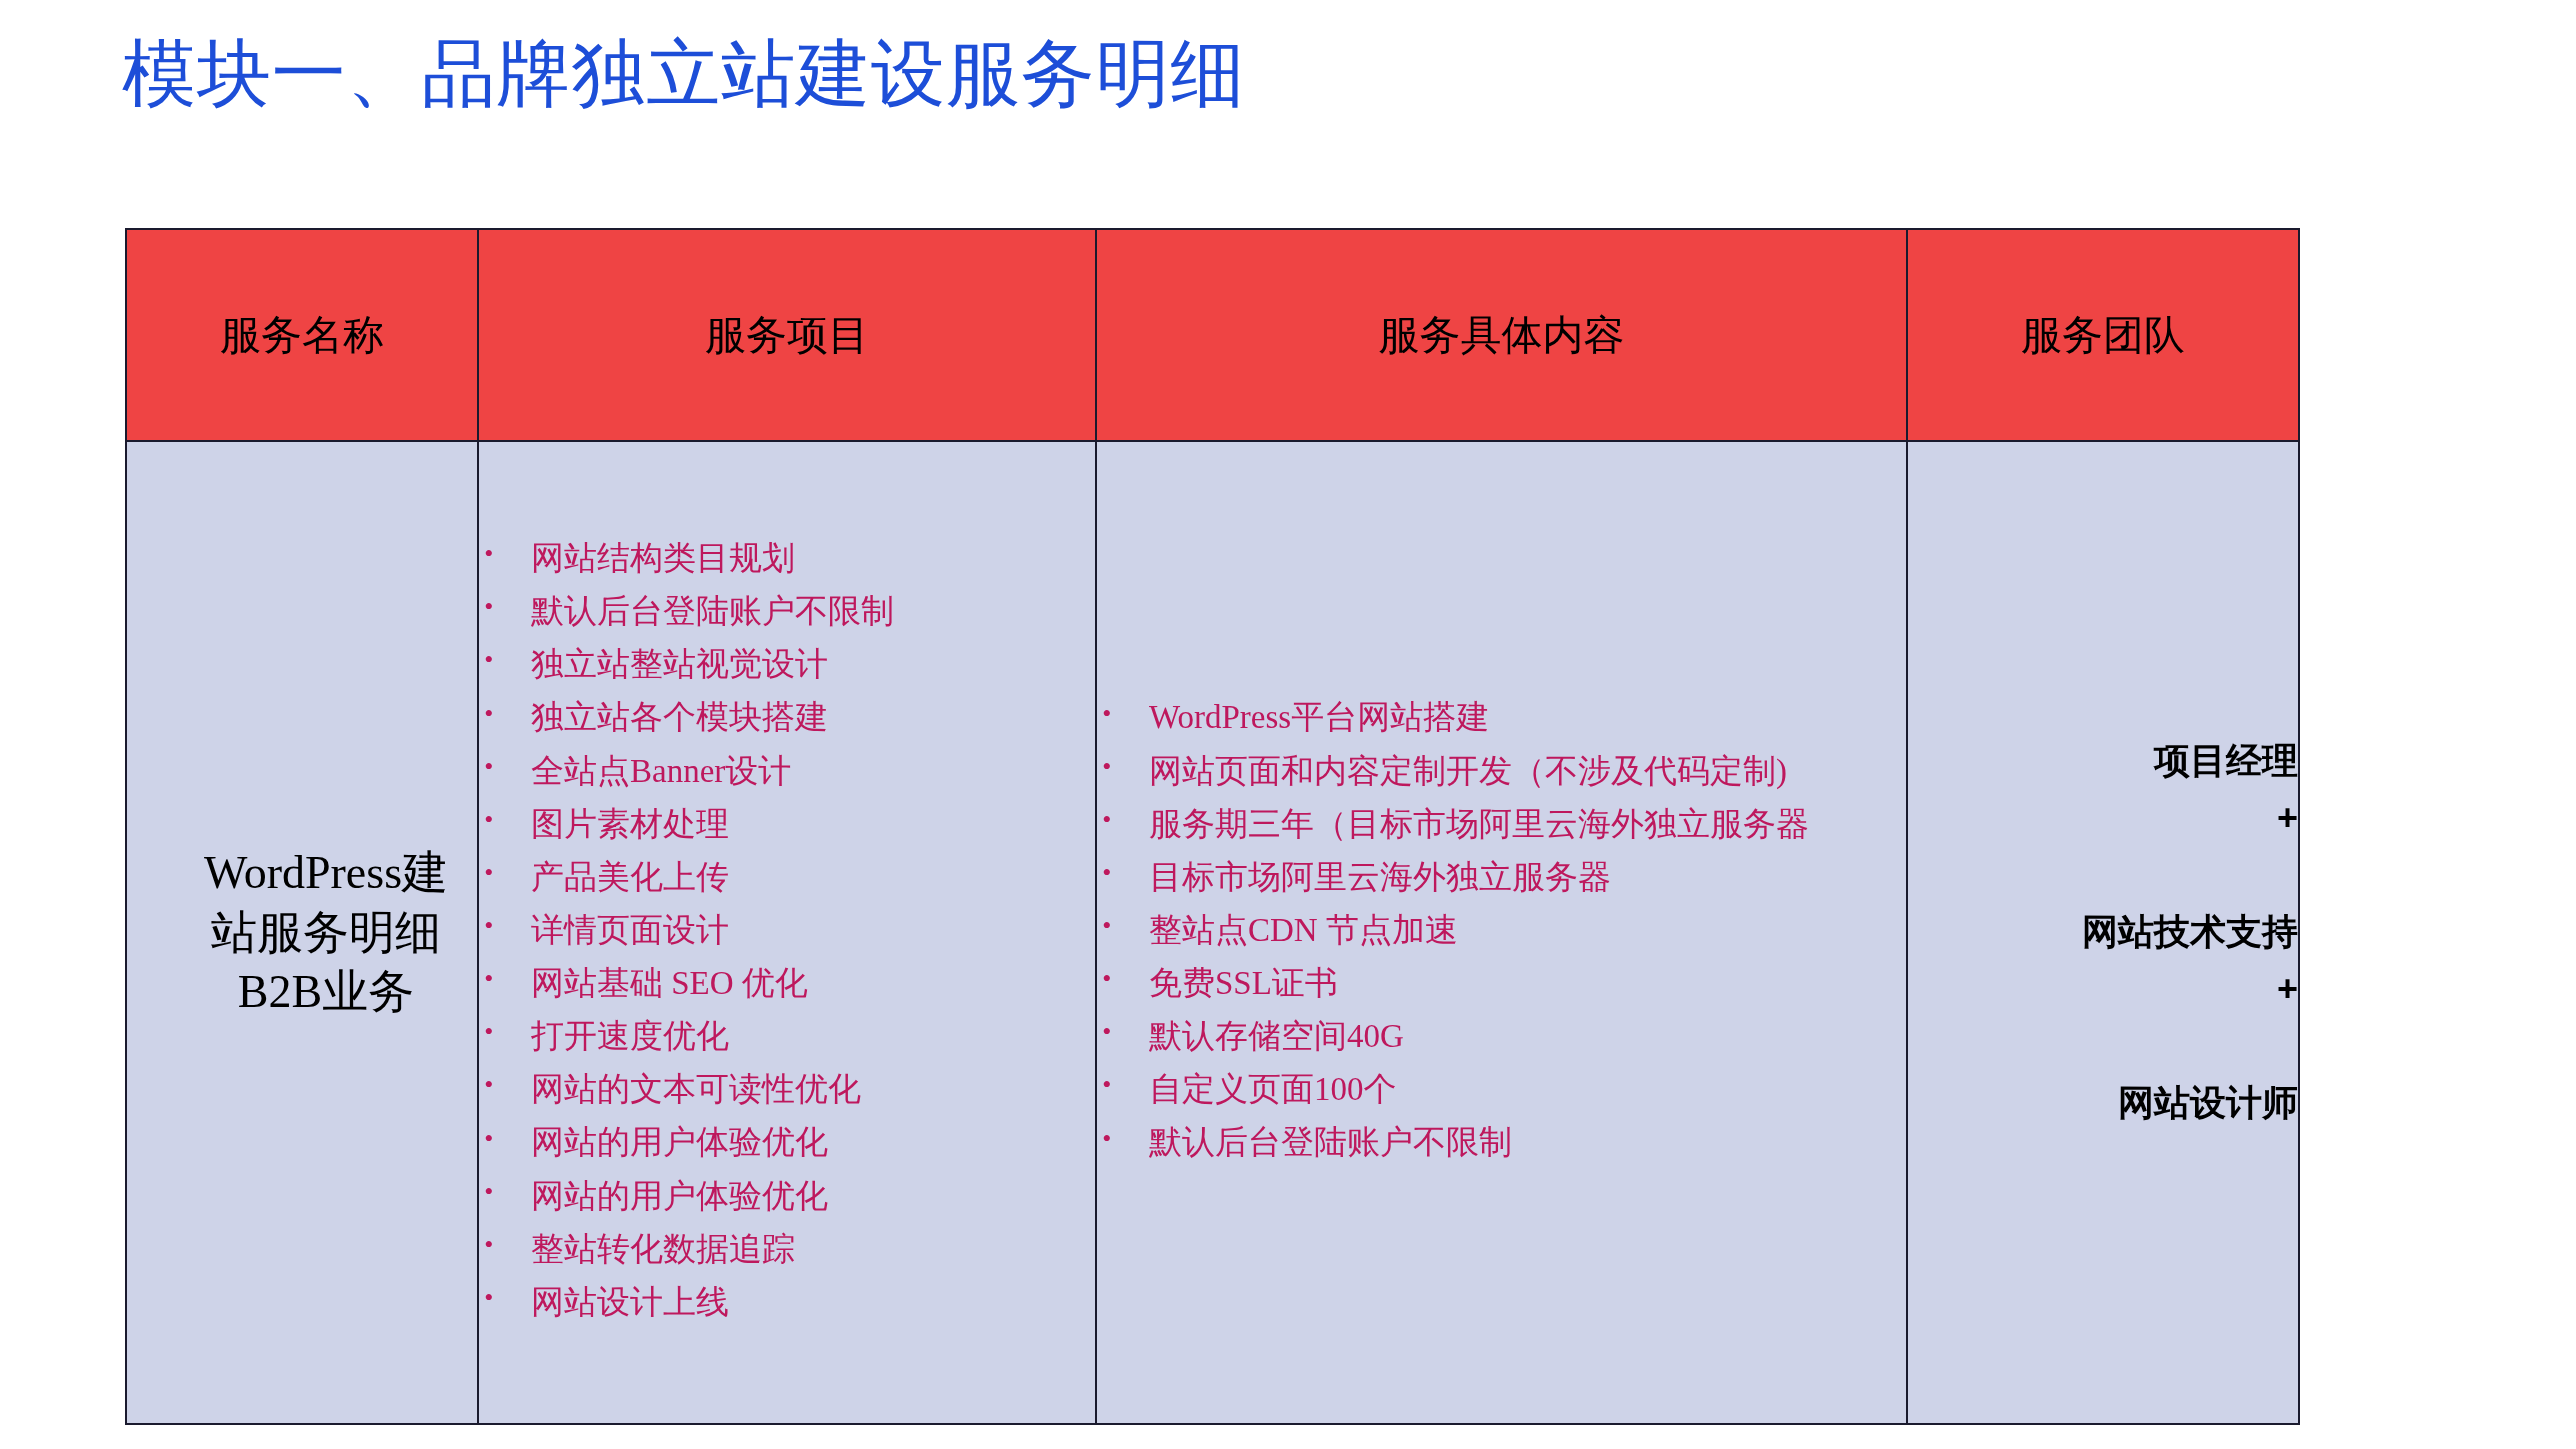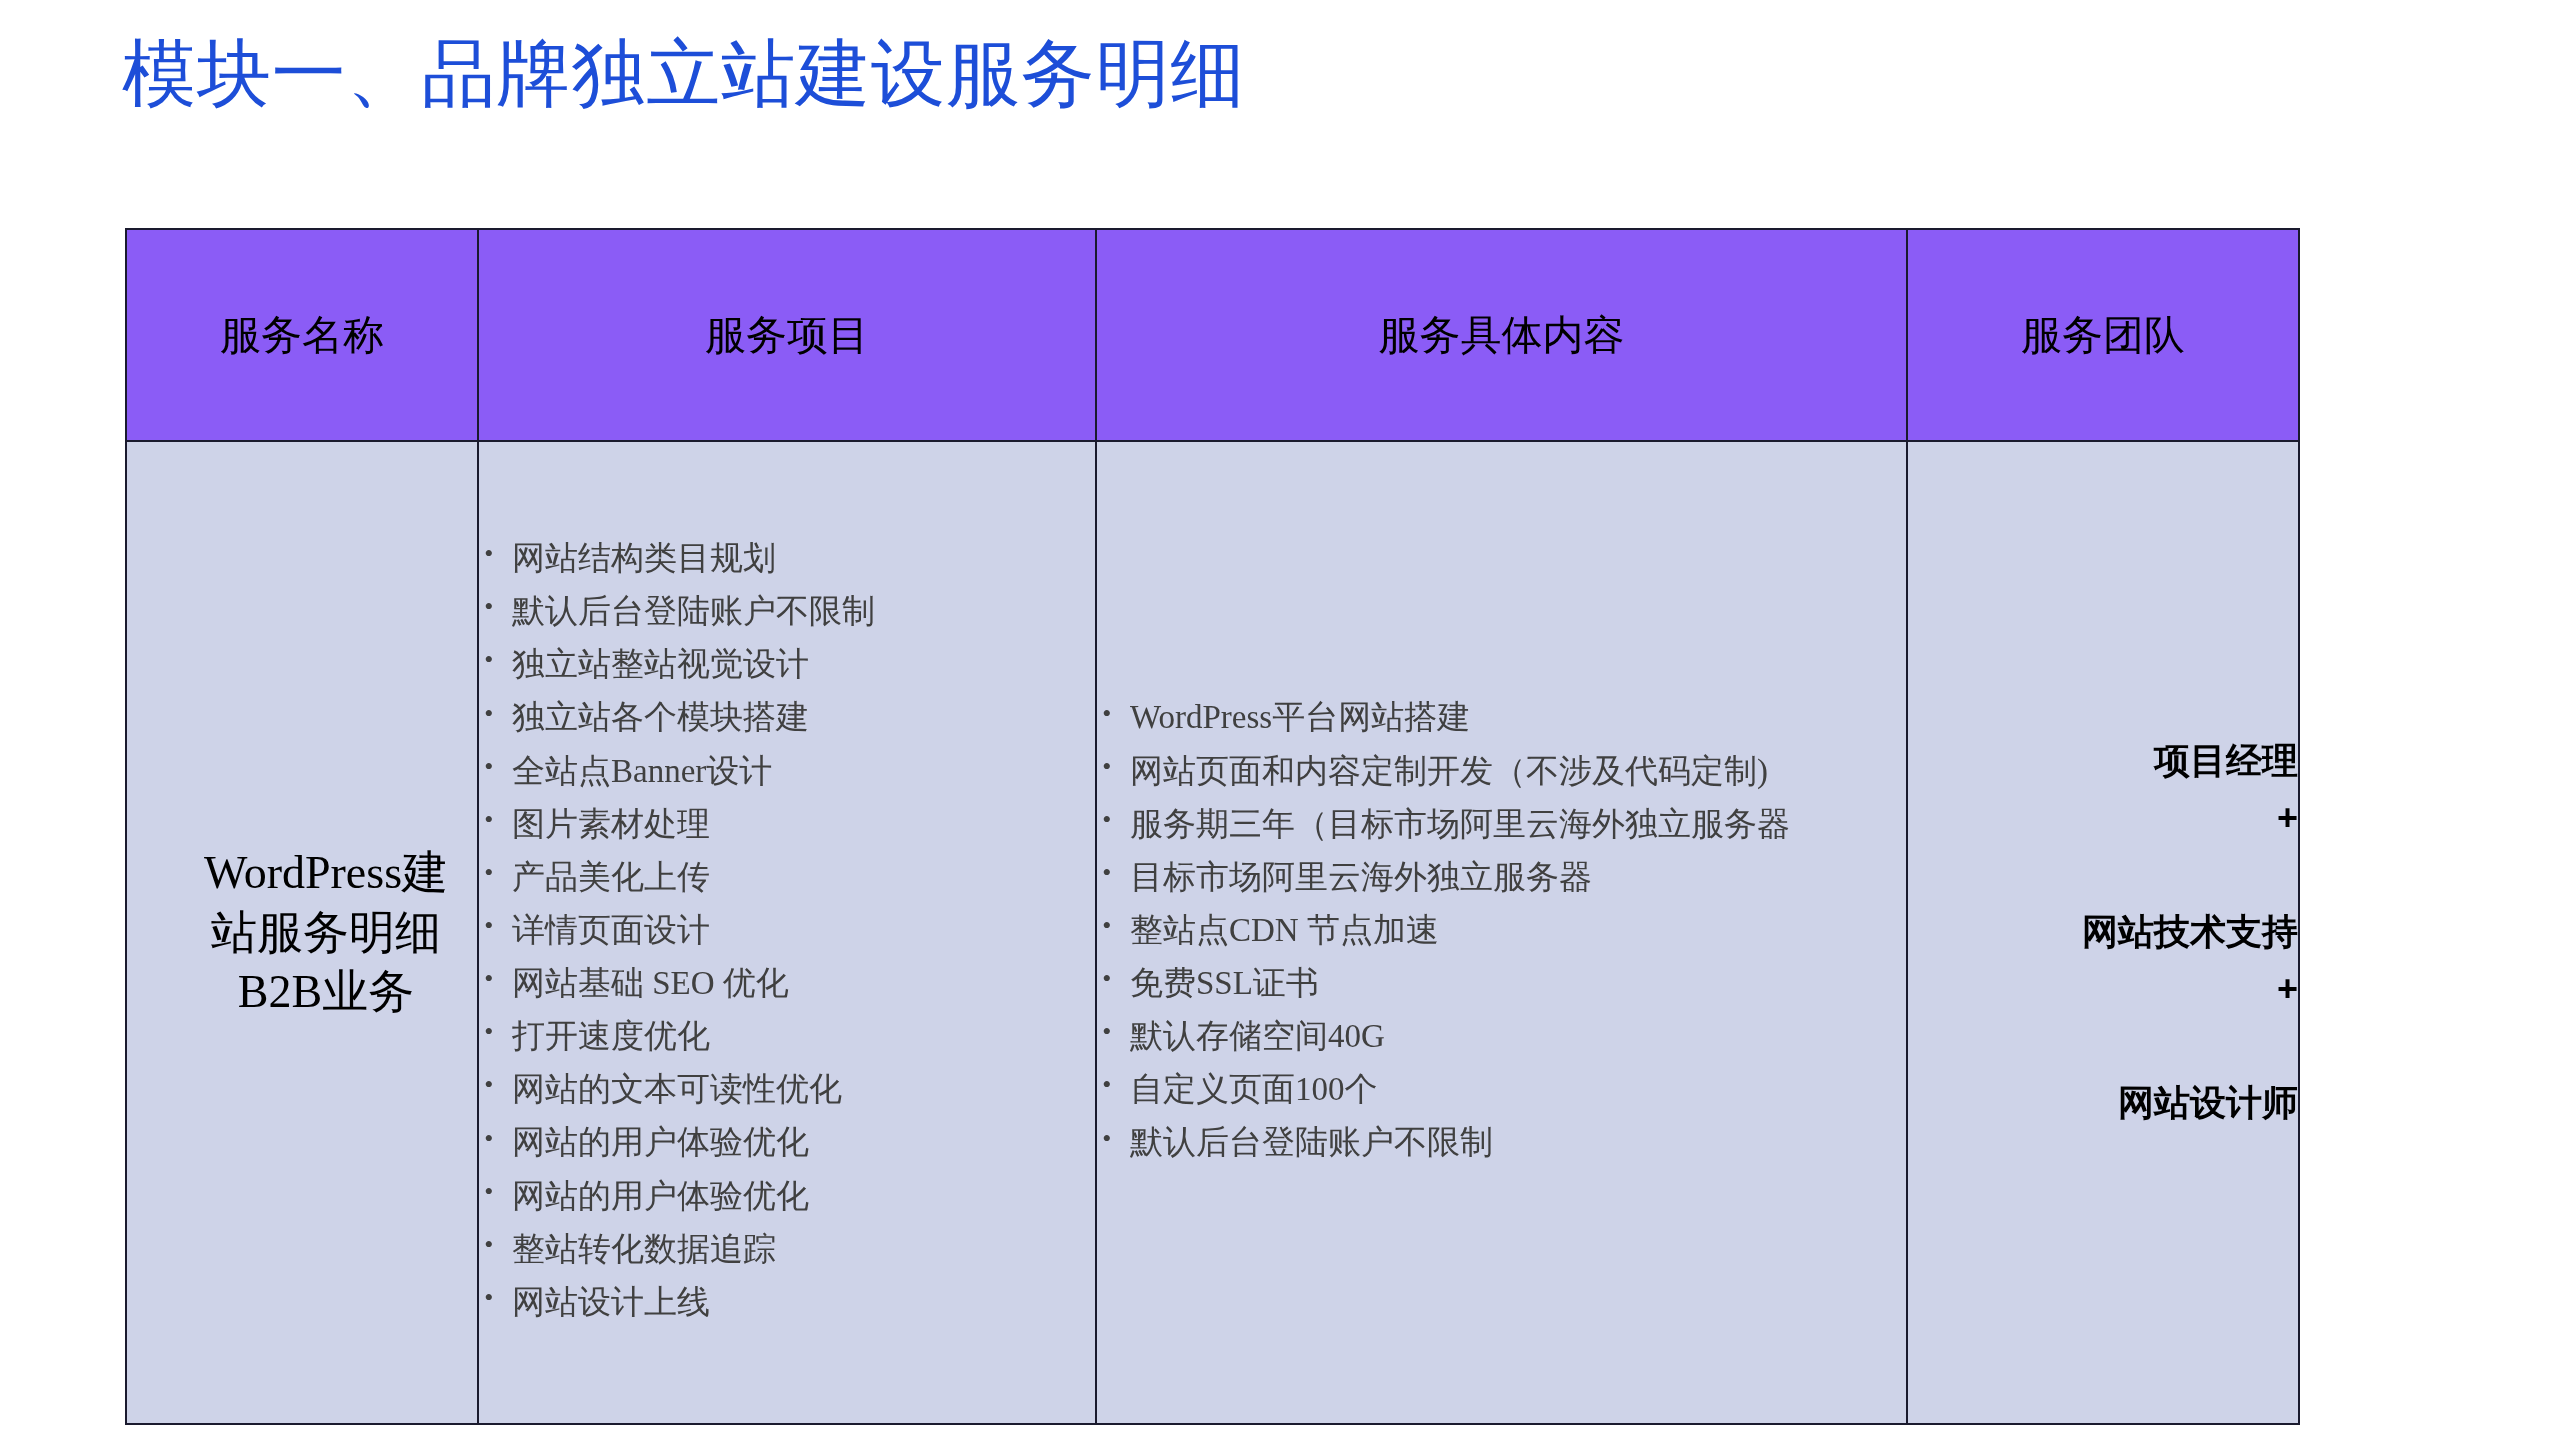--- a/index.html
+++ b/index.html
@@ -43,21 +43,21 @@
   }
 
   .col-1{width:352px;}
   .col-2{width:618px;}
   .col-3{width:811px;}
   .col-4{width:392px;}
 
   
   thead tr{height:212px;}
   thead th{
-    background:#8b5cf6;
+    background:#ef4444;
     font-weight:normal;
     font-size:41px;
     color:#000000;
     text-align:center;
     font-family:"Liberation Serif","DejaVu Serif",serif;
   }
   th.top-align{vertical-align:top;padding-top:24px;}
 
   
   tbody td{
@@ -84,25 +84,25 @@
     vertical-align:top;
     padding:19px 15.5px 15.5px 24px;
   }
   ul.bullets{
     list-style:none;
     margin:0;
     padding:0;
   }
   ul.bullets li{
     position:relative;
-    padding-left:33px;
+    padding-left:52px;
     font-size:33px;
     line-height:1.48;
     margin:0 0 4.3px 0;
-    color:#404040;
+    color:#be185d;
   }
   ul.bullets li:before{
     content:"\2022";
     position:absolute;
     left:5.2px;
     top:-0.9px;
     font-size:26px;
     line-height:1.6;
   }
   .col3list li{

